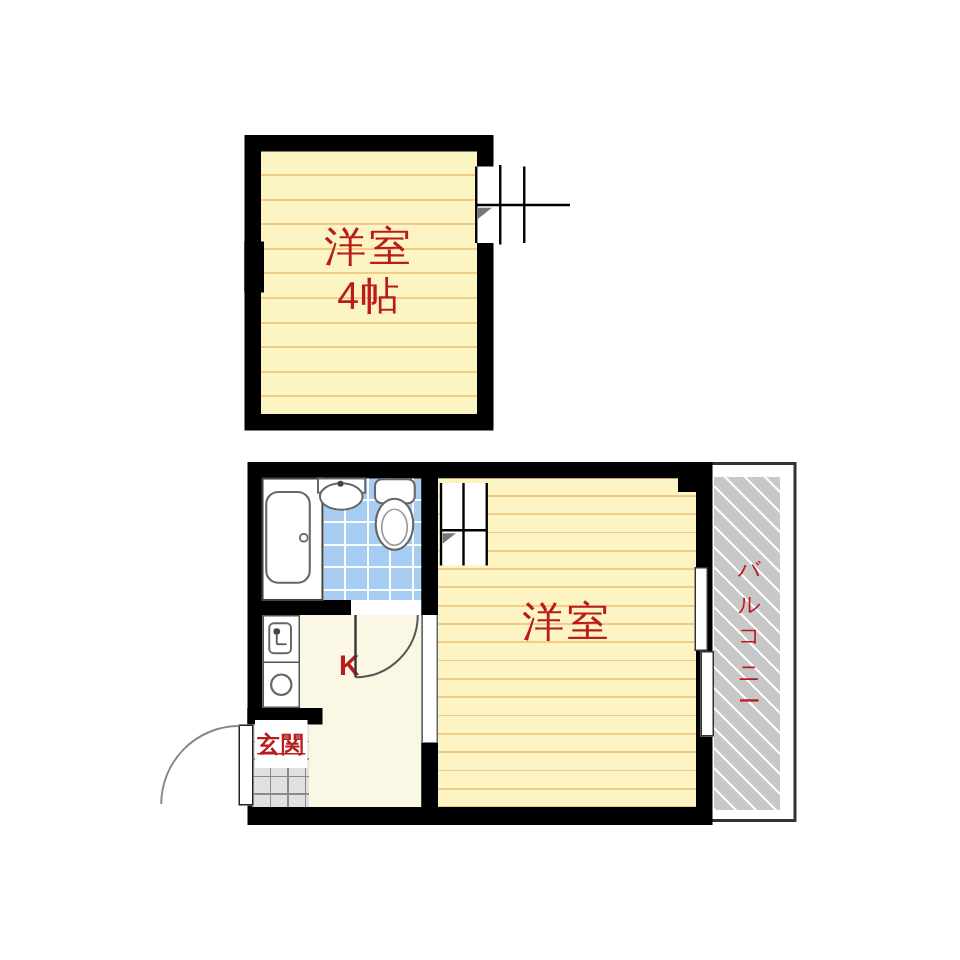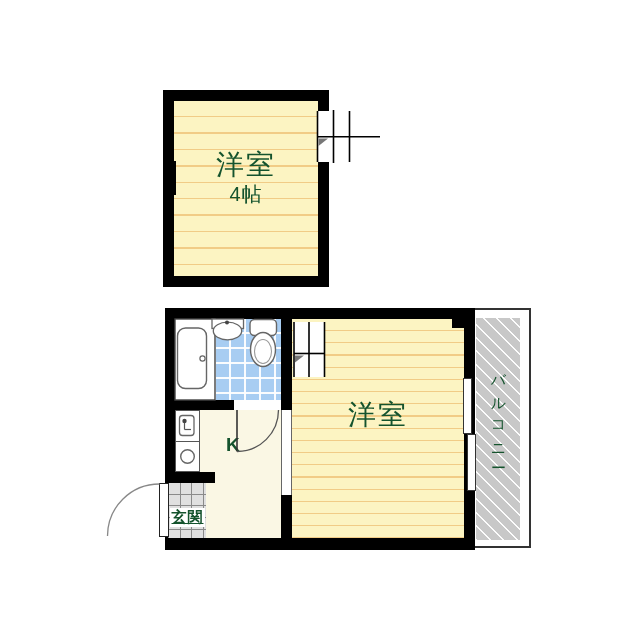--- a/index.html
+++ b/index.html
@@ -1,17 +1,17 @@
 <!DOCTYPE html>
 <html><head>
 <meta charset="utf-8">
 <style>
   html,body{margin:0;padding:0;background:#fff;}
   #stage{position:relative;width:640px;height:640px;background:#ffffff;overflow:hidden;
-         font-family:"Liberation Sans","DejaVu Sans",sans-serif;color:#14532d;}
+         font-family:"Liberation Sans","DejaVu Sans",sans-serif;color:#b91c1c;}
   .abs{position:absolute;box-sizing:border-box;}
   .wall{background:#000;}
   
   .floor-stripes{background:#FCF4C2;}
   .stripe16{background-image:repeating-linear-gradient(to bottom,transparent 0,transparent 15px,#F1CC86 15px,#F1CC86 16.4px);}
   .stripe12{background-image:repeating-linear-gradient(to bottom,transparent 0,transparent 11px,#F1CC86 11px,#F1CC86 12.2px);}
   .kitchen-floor{background:#FAF7E4;}
   .bath-white{background:#fff;}
   .bath-tile{background:#A8CDF2;
     background-image:repeating-linear-gradient(to right,transparent 0,transparent 13.5px,rgba(255,255,255,.95) 13.5px,rgba(255,255,255,.95) 15px),
@@ -20,21 +20,21 @@
     background-image:repeating-linear-gradient(to right,transparent 0,transparent 10.7px,#8a8a8a 10.7px,#8a8a8a 11.7px),
                      repeating-linear-gradient(to bottom,transparent 0,transparent 10.7px,#8a8a8a 10.7px,#8a8a8a 11.7px);
     border-left:1px solid #8a8a8a;}
   .balcony-frame{background:#fff;border:2px solid #333;}
   .balcony-hatch{background:#C8C8C8;
     background-image:repeating-linear-gradient(45deg,rgba(255,255,255,.95) 0,rgba(255,255,255,.95) 1.4px,transparent 1.4px,transparent 9.5px);}
   .white{background:#fff;}
   
   .room-label{text-align:center;line-height:1.22;font-weight:500;letter-spacing:2px;}
   .room-label .l1{font-size:28px;}
-  .room-label .l2{font-size:20px;letter-spacing:1px;}
+  .room-label .l2{font-size:26px;letter-spacing:1px;}
   .k-label{font-size:19px;font-weight:700;}
   .genkan-label{background:#fff;font-size:15px;font-weight:600;letter-spacing:1px;
     display:flex;align-items:center;justify-content:center;}
   .balcony-label{display:flex;align-items:center;justify-content:center;
     writing-mode:vertical-rl;text-orientation:mixed;font-size:15px;letter-spacing:7px;font-weight:500;}
   .opening-v{background:#fff;border-left:1px solid #666;border-right:1px solid #666;}
   .leaf{background:#fff;border:1.2px solid #222;}
   .panel{background:#fff;border:1.2px solid #333;}
   .counter{background:#fff;border:1.6px solid #555;}
   .counter-divider{border-top:1.4px solid #555;}
@@ -69,21 +69,21 @@
   <div class="abs wall" style="left:452px;top:308px;width:20px;height:20px;"></div>
 
   <div class="abs wall" style="left:176px;top:400px;width:58px;height:10px;"></div>
   <div class="abs white" style="left:234px;top:400px;width:47px;height:10px;"></div>
   <div class="abs wall" style="left:281px;top:319px;width:11px;height:91px;"></div>
   <div class="abs wall" style="left:281px;top:495px;width:11px;height:43px;"></div>
   <div class="abs opening-v" style="left:281px;top:410px;width:11px;height:85px;"></div>
   <div class="abs wall" style="left:165px;top:472px;width:50px;height:11px;"></div>
 
   <div class="abs genkan-tile" style="left:168px;top:483px;width:38px;height:55px;"></div>
-  <div class="abs genkan-label" style="left:170px;top:508px;width:35px;height:19px;text-decoration:underline;">
+  <div class="abs genkan-label" style="left:170px;top:480px;width:35px;height:32px;text-decoration:underline;">
     <span>玄関</span>
   </div>
   <div class="abs leaf" style="left:159px;top:483px;width:10px;height:54px;"></div>
 
   <div class="abs white" style="left:293px;top:322px;width:32px;height:55px;"></div>
 
   <div class="abs panel" style="left:463px;top:378px;width:9px;height:56px;"></div>
   <div class="abs panel" style="left:467px;top:434px;width:9px;height:57px;"></div>
 
   <div class="abs counter" style="left:175px;top:410px;width:25px;height:62px;"></div>

